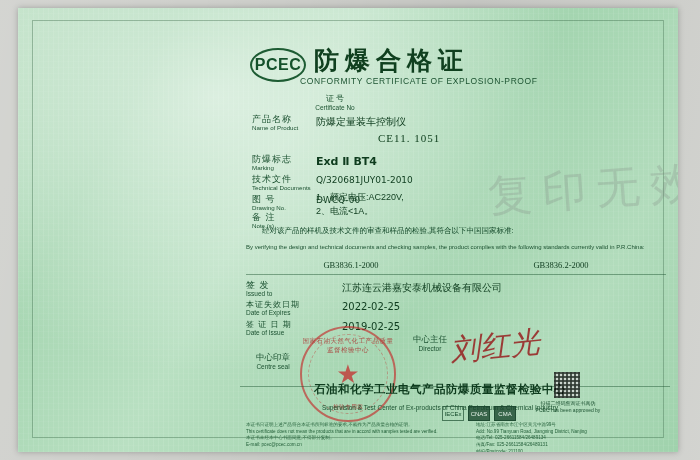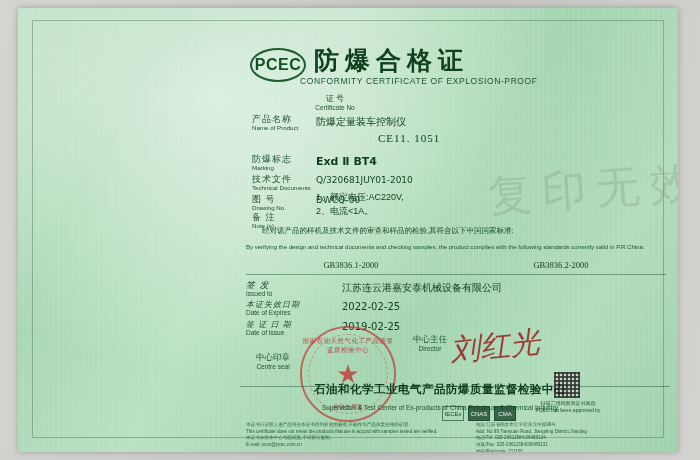--- a/index.html
+++ b/index.html
@@ -101,21 +101,21 @@
   .hr{
     position:absolute;left:228px;top:266px;width:420px;height:1px;
     background:rgba(25,80,45,0.45);
   }
 
   
   .issuer-row{position:absolute;left:228px;width:420px;height:20px;}
   .issuer-lab{
     position:absolute;left:0;top:0;width:72px;font-size:8px;color:#1b5130;line-height:1.15;
   }
-  .issuer-lab b{display:block;font-size:9px;font-weight:normal;letter-spacing:1px;font-style:italic;}
+  .issuer-lab b{display:block;font-size:9px;font-weight:normal;letter-spacing:1px;}
   .issuer-lab i{display:block;font-style:normal;font-size:6.5px;}
   .issuer-val{
     position:absolute;left:96px;top:1px;font-size:10px;color:#0e3c1e;
     font-family:"DejaVu Sans","Liberation Sans",sans-serif;
   }
 
   
   .seal-lab{
     position:absolute;font-size:8.5px;color:#1b5130;line-height:1.25;text-align:center;
   }

